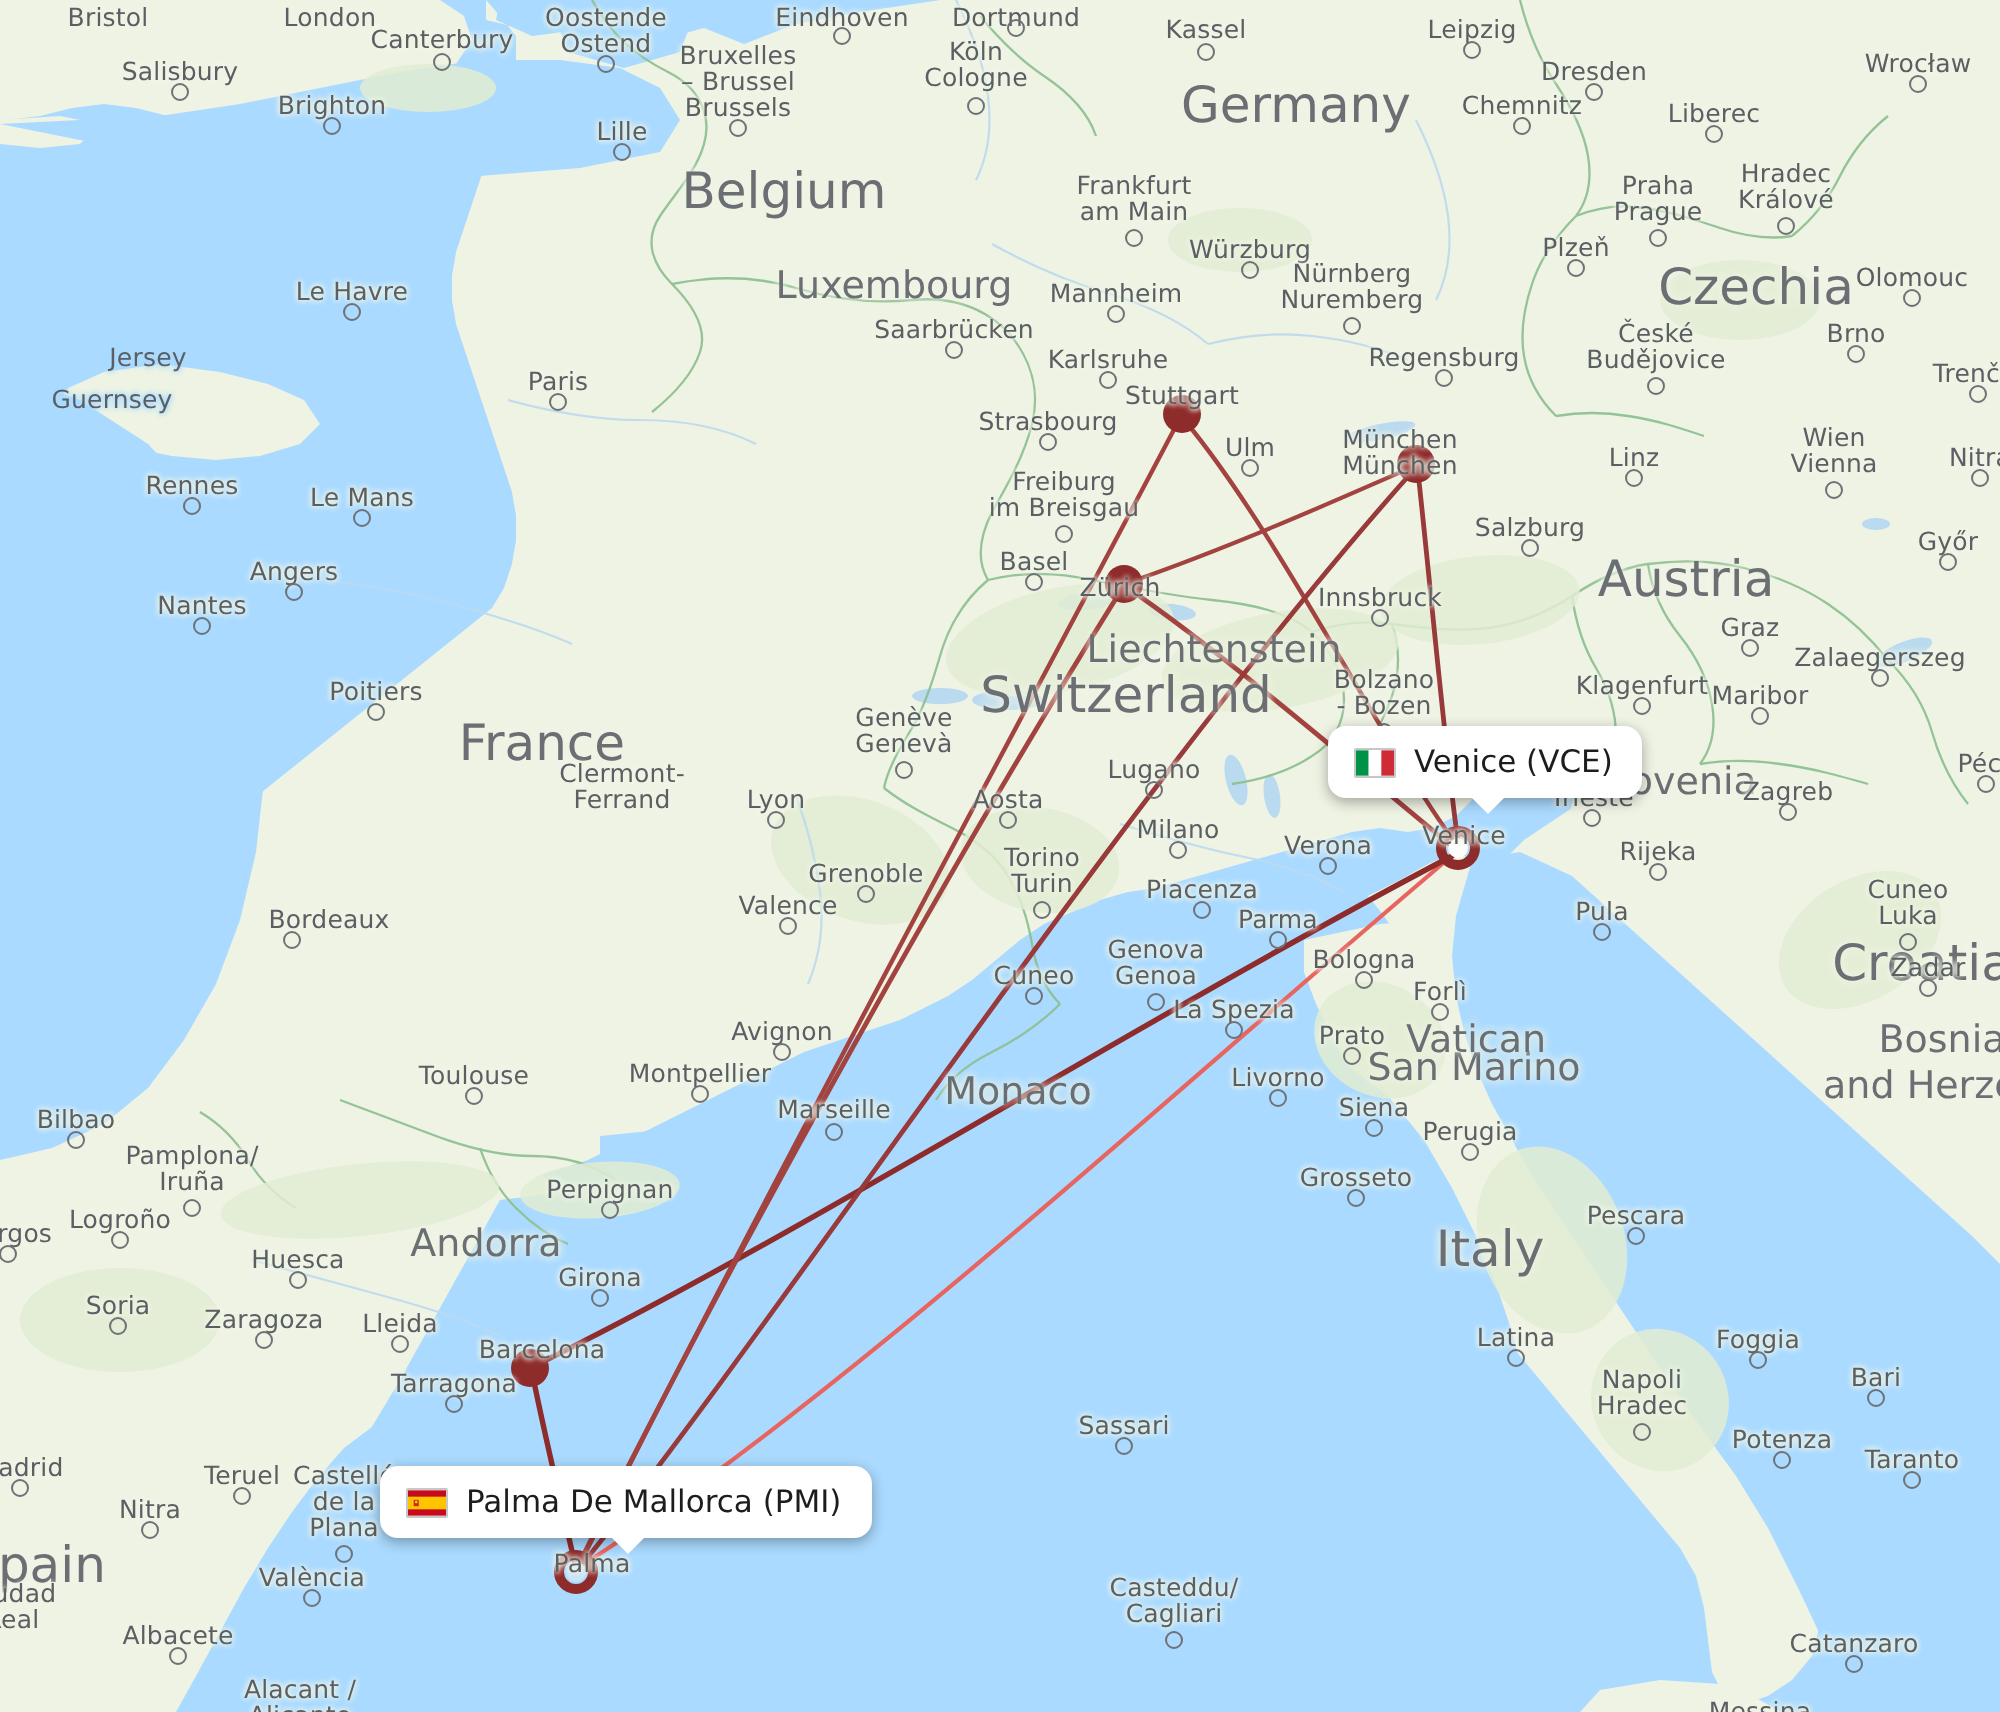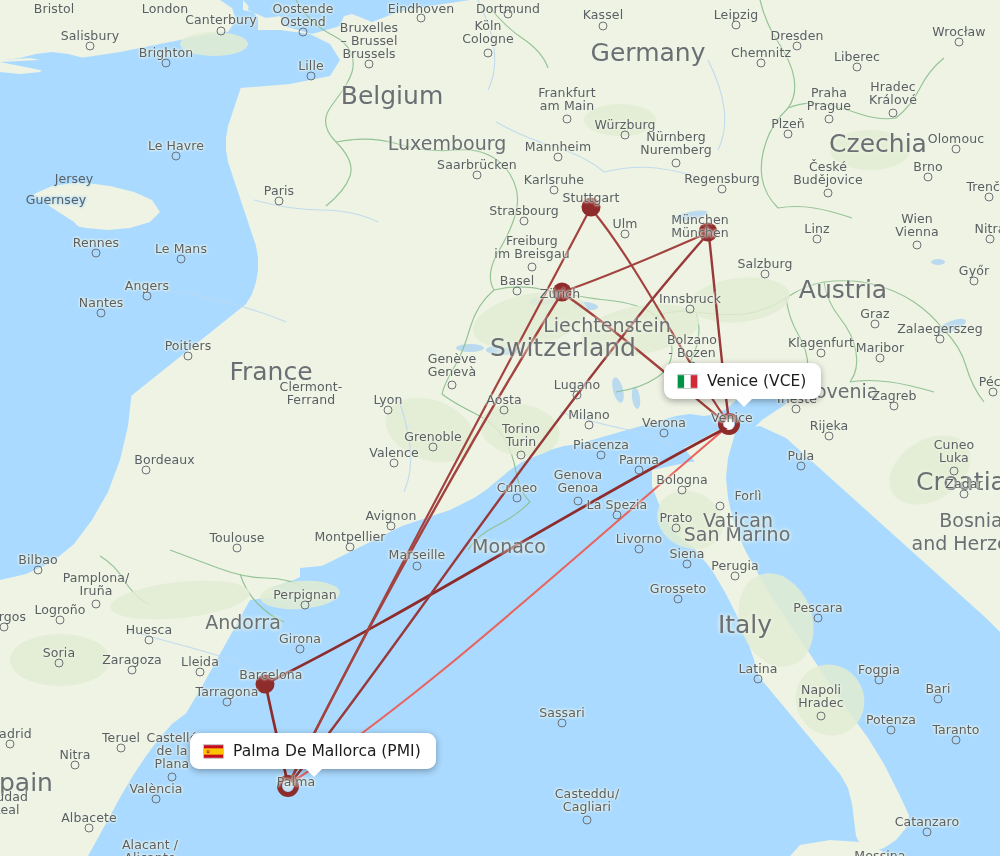--- a/index.html
+++ b/index.html
@@ -730,21 +730,21 @@
       </div>
       <div class="dotmark" style="left: 578px; top: 501px;"></div>
       <div class="city" style="left: 617px; top: 498px;">
         <span style="display:block">La Spezia</span>
       </div>
       <div class="dotmark" style="left: 617px; top: 515px;"></div>
       <div class="city" style="left: 682px; top: 473px;">
         <span style="display:block">Bologna</span>
       </div>
       <div class="dotmark" style="left: 682px; top: 490px;"></div>
-      <div class="city" style="left: 720px; top: 489px; margin-left: 28px;">
+      <div class="city" style="left: 720px; top: 489px;">
         <span style="display:block">Forlì</span>
       </div>
       <div class="dotmark" style="left: 720px; top: 506px;"></div>
       <div class="city" style="left: 639px; top: 532px;">
         <span style="display:block">Livorno</span>
       </div>
       <div class="dotmark" style="left: 639px; top: 549px;"></div>
       <div class="city" style="left: 676px; top: 511px;">
         <span style="display:block">Prato</span>
       </div>

